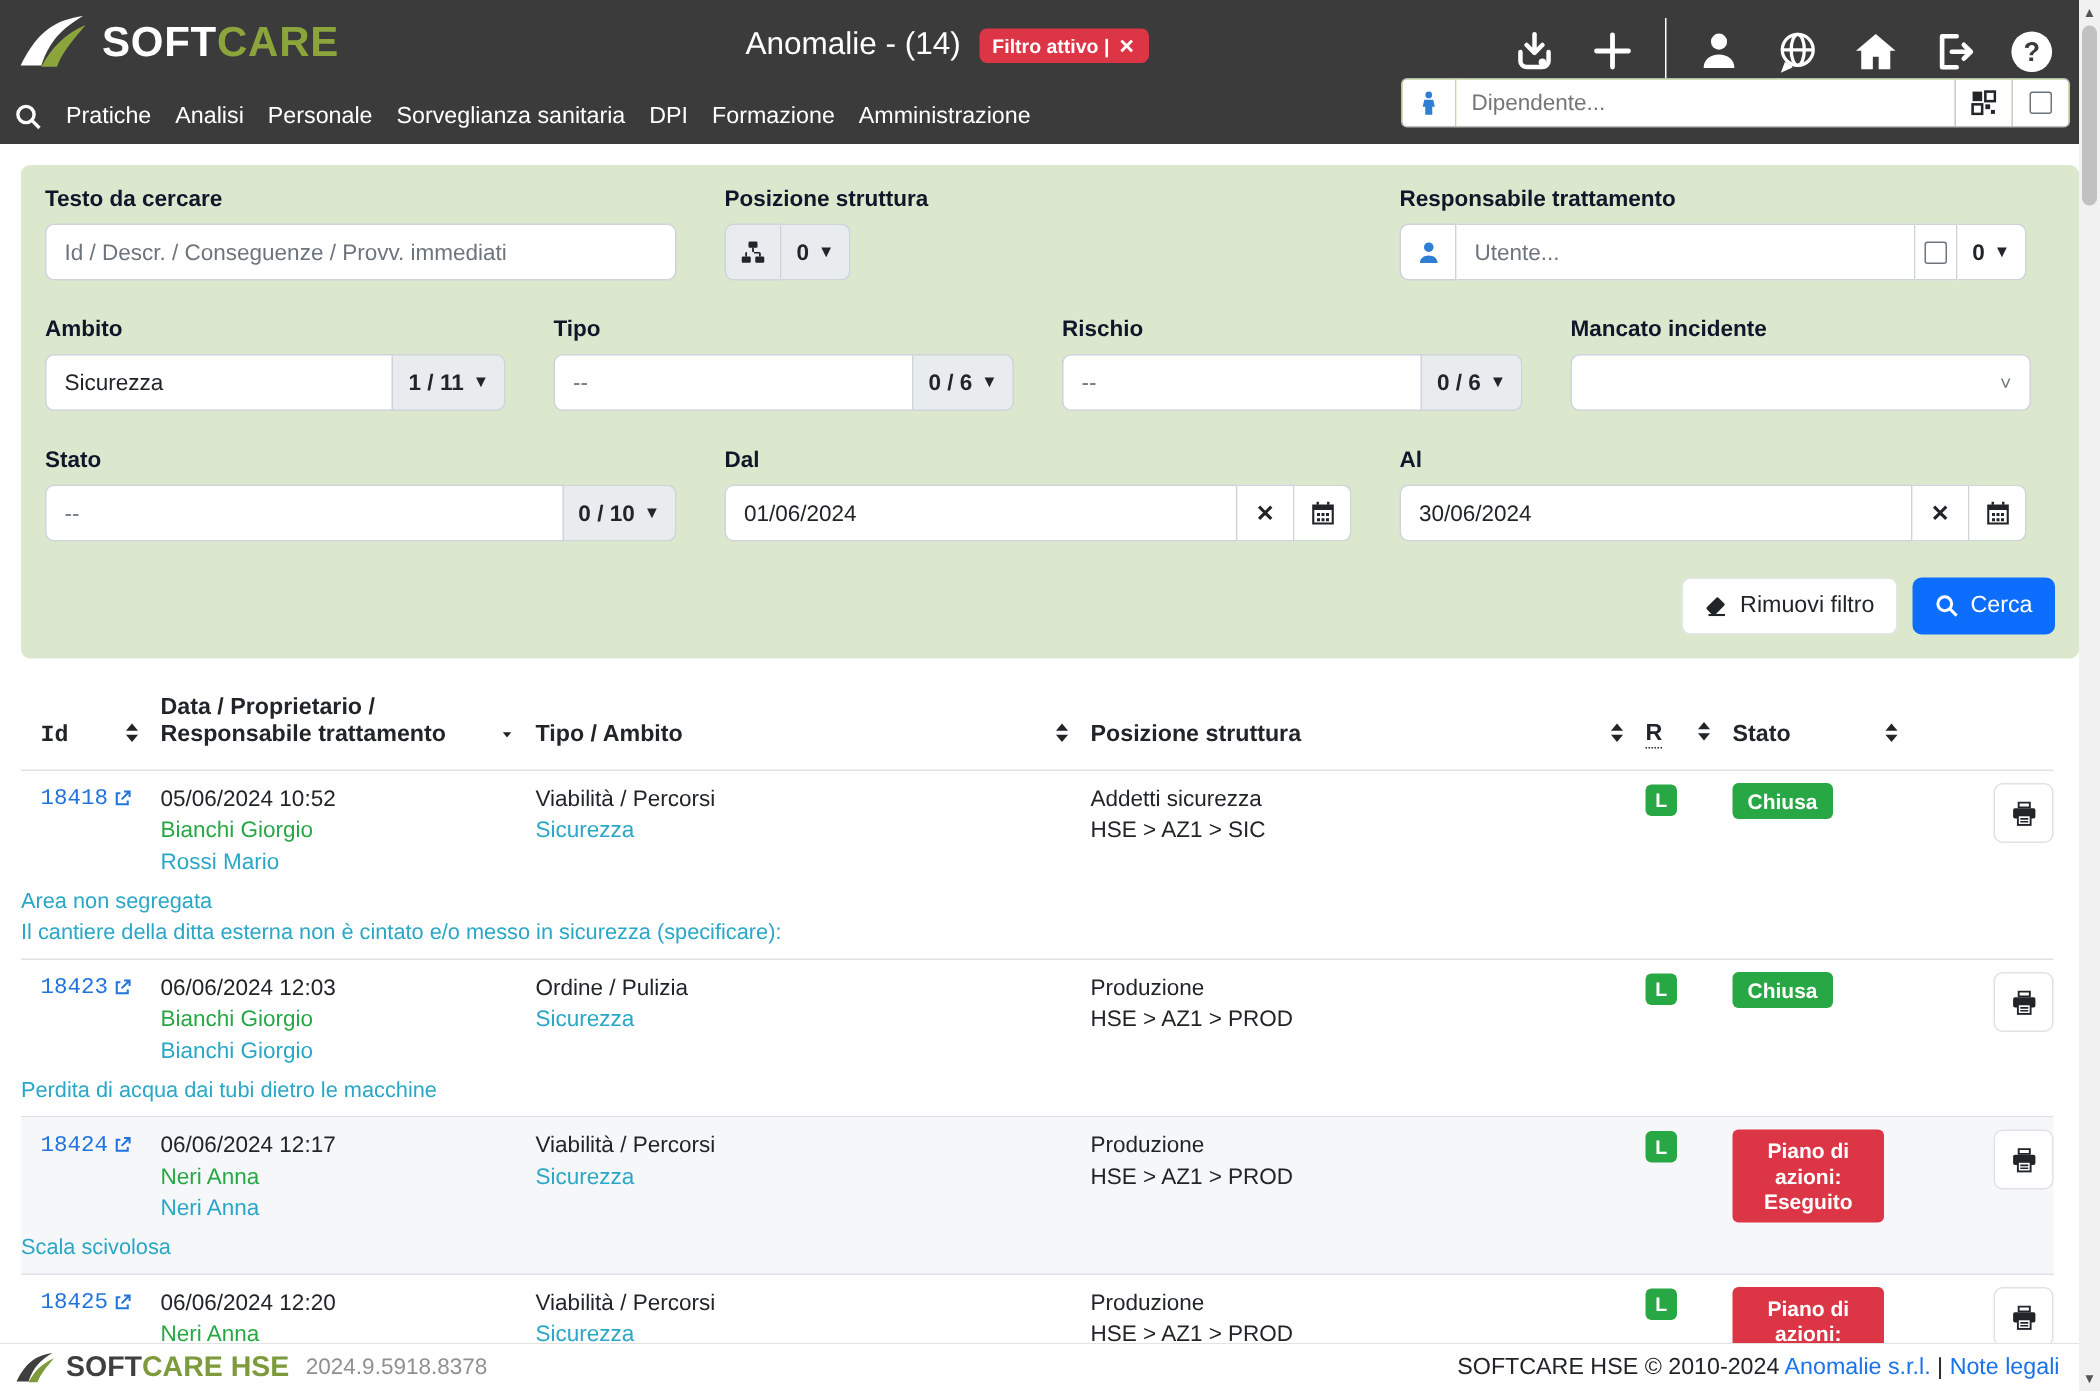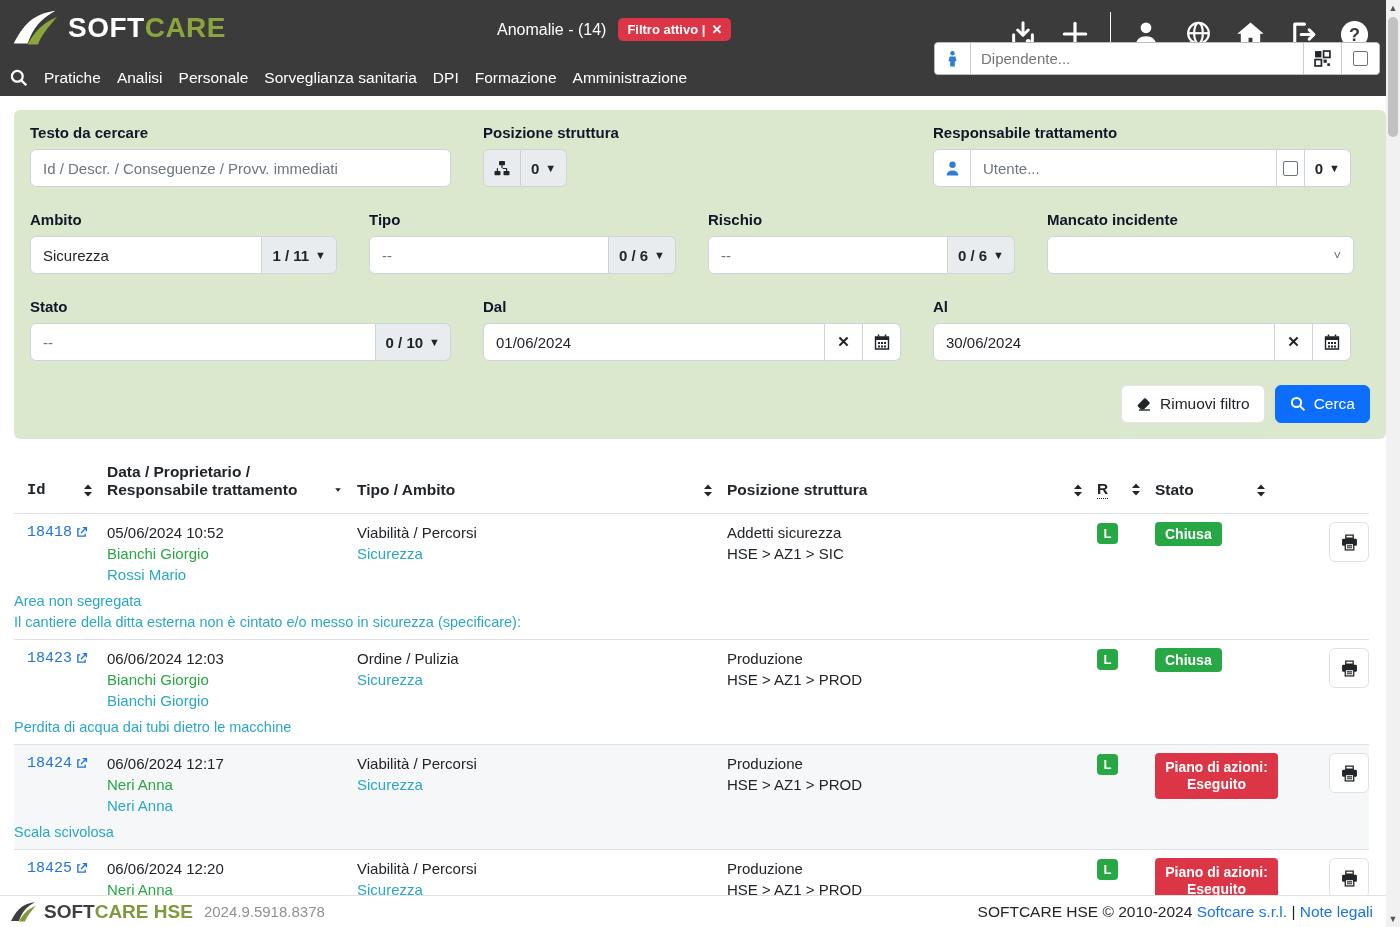--- a/index.html
+++ b/index.html
@@ -7,32 +7,32 @@
     font-family:"Liberation Sans", sans-serif; color:#212529; }
 
   
   .topbar { position:relative; width:100%; height:96px; background:#3b3b3b; }
   .brand { position:absolute; left:12px; top:8px; display:flex; align-items:center; }
   .brand svg { width:52px; height:40px; margin-right:4px; }
   .brand .t { font-size:28px; font-weight:bold; letter-spacing:.5px; }
   .brand .soft { color:#ffffff; }
   .brand .care { color:#8ca43c; }
   .page-title { position:absolute; left:497px; top:18px; display:flex; align-items:center; }
-  .page-title .title { color:#fff; font-size:16px; }
+  .page-title .title { color:#fff; font-size:21px; }
   .badge-filter { margin-left:12px; background:#dc3545; color:#fff; font-size:13px;
     font-weight:bold; padding:4px 9px; border-radius:5px; display:flex; align-items:center; gap:6px; cursor:pointer; }
   .top-icons { position:absolute; top:12px; right:29px; display:flex; align-items:center; gap:18px; }
   .top-icons .ic { width:34px; height:36px; display:flex; align-items:center; justify-content:center; cursor:pointer; }
   .vdivider { width:1px; height:44px; background:#fff; }
 
   .mainnav { position:absolute; left:10px; bottom:9px; display:flex; align-items:center; gap:16px; }
   .mainnav .navitem { color:#fff; font-size:15.5px; cursor:pointer; white-space:nowrap; }
   .navsearch { width:18px; height:18px; cursor:pointer; margin-right:0px; }
 
-  .emp-search { position:absolute; right:20px; bottom:21px; width:446px; height:33px;
+  .emp-search { position:absolute; right:20px; bottom:11px; width:446px; height:33px;
     display:flex; background:#bef264; border:1px solid #bbb; border-radius:4px; overflow:hidden; }
   .emp-search .addon { width:36px; display:flex; align-items:center; justify-content:center;
     background:#fff; border-right:1px solid #ccc; }
   .emp-search input { flex:1; border:none; outline:none; font-size:15px; padding:0 10px;
     font-family:"Liberation Sans", sans-serif; color:#212529; }
   .emp-search input::placeholder { color:#757575; }
   .emp-search .sqbtn { width:38px; display:flex; align-items:center; justify-content:center;
     background:#fff; border-left:1px solid #ccc; cursor:pointer; }
 
   
@@ -71,35 +71,35 @@
   .btn.light { background:#fff; border-color:#e3e6ea; color:#212529; }
   .btn.primary { background:#0d6efd; border-color:#0d6efd; color:#fff; }
 
   
   .tablewrap { margin:20px 31px 0 14px; }
   .thead { display:flex; align-items:flex-end; padding:4px 0 14px 0; border-bottom:1px solid #dee2e6;
     font-weight:bold; font-size:15.5px; color:#212529; }
   .c { padding-left:13px; }
   .c-id { width:80px;font-family:Liberation Mono, monospace; } .c-data { width:250px; } .c-tipo { width:370px; } .c-pos { width:370px; }
   .c-r { width:58px; } .c-stato { width:125px; } .c-print { flex:1; display:flex; justify-content:flex-end; padding-right:0px; }
-  .hcell { display:flex; justify-content:space-between; align-items:center; }
+  .hcell { display:flex; justify-content:space-between; align-items:flex-start; }
   .sort { width:12px; height:15px; flex:none; margin-left:4px; cursor:pointer; }
   .r-abbr { border-bottom:1.5px dotted #212529; cursor:help; }
   .tgroup { border-bottom:1px solid #dee2e6; padding:8px 0 6px 0; font-size:15px; }
   .tgroup.hl { background:#f6f7f8; }
   .cells { display:flex; align-items:flex-start; }
   .cells .line { line-height:21px; }
   a.idlink { color:#2174dd; text-decoration:none; cursor:pointer; display:inline-flex; align-items:center; gap:3px; }
   .owner { color:#28a745; }
   .respname, .tealtxt { color:#2aa7c7; }
   .rbadge { display:inline-flex; width:21px; height:21px; background:#28a745; color:#fff;
     font-size:13px; font-weight:bold; border-radius:4px; align-items:center; justify-content:center; margin-top:1px; }
   .sbadge { display:inline-block; color:#fff; font-weight:bold; font-size:14px; border-radius:4px; text-align:center; }
   .sbadge.green { background:#28a745; padding:4px 10px; }
-  .sbadge.red { background:#dc3545; padding:6px 8px; width:123px; line-height:1.2; }
+  .sbadge.red { background:#dc3545; padding:6px 8px; width:101px; line-height:1.2; }
   .printbtn { width:40px; height:40px; background:#fff; border:1px solid #dee2e6; border-radius:6px;
     display:flex; align-items:center; justify-content:center; cursor:pointer; }
   .desc { margin-top:6px; font-size:14.5px; color:#2aa7c7; line-height:21px; }
 
   
   .footer { position:fixed; left:0; bottom:0; width:1386px; height:32px; background:#fff;
     border-top:1px solid #e2e2e2; display:flex; align-items:center; justify-content:space-between;
     padding:0 13px 0 10px; z-index:5; }
   .footer .fbrand { display:flex; align-items:center; gap:4px; }
   .footer .fbrand svg { width:30px; height:22px; }
@@ -610,21 +610,21 @@
   <div class="fbrand">
     <svg viewBox="0 0 60 44">
       <path d="M2 40 C16 12, 30 5, 50 2 C33 12, 24 22, 18 40 Z" fill="#3f3f3f"></path>
       <path d="M18 41 C26 26, 36 16, 52 9 C42 21, 34 30, 30 41 Z" fill="#7d9b3c"></path>
     </svg>
     <span class="ft"><span class="soft">SOFT</span><span class="care">CARE</span><span class="care">&nbsp;</span><span class="care">HSE</span></span>
     <span class="ver">2024.9.5918.8378</span>
   </div>
   <div class="fright">
     <span>SOFTCARE HSE © 2010-2024</span>
-    <a>Softcare s.r.l.</a>
+    <a>Anomalie s.r.l.</a>
     <span>|</span>
     <a>Note legali</a>
   </div>
 </div>
 
 <div class="scrollbar">
   <div class="arrow up">▲</div>
   <div class="thumb"></div>
   <div class="arrow down">▼</div>
 </div>

